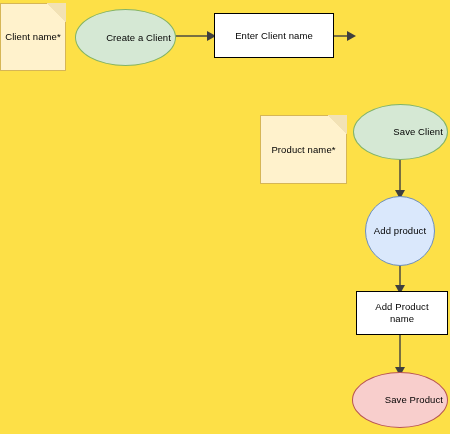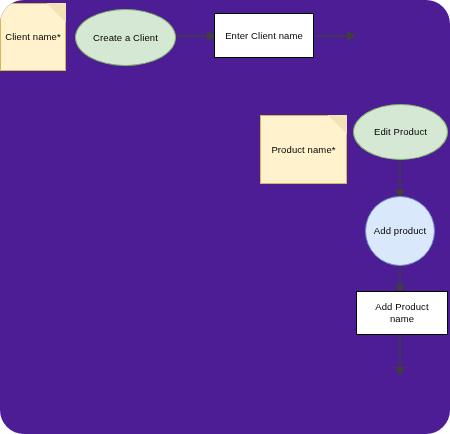--- a/index.html
+++ b/index.html
@@ -4,24 +4,23 @@
 <style>
   html, body {
     margin: 0;
     padding: 0;
     background: #ffffff;
   }
   #canvas {
     position: relative;
     width: 450px;
     height: 434px;
-    background: #4c1d95;
+    background: #fde047;
     overflow: hidden;
     font-family: "Liberation Sans", sans-serif;
-    border-radius: 24px;
   }
   .node {
     position: absolute;
     box-sizing: border-box;
     display: flex;
     align-items: center;
     justify-content: center;
     text-align: center;
     color: #000000;
     font-size: 9.5px;
@@ -32,20 +31,21 @@
     display: block;
     padding: 0 4px;
     white-space: pre-line;
   }
 
   
   .ellipse {
     border-radius: 50%;
     border-width: 1px;
     border-style: solid;
+    justify-content: flex-end;
   }
   .ellipse.green  { background: #d5e8d4; border-color: #82b366; }
   .ellipse.pink   { background: #f8cecc; border-color: #b85450; }
 
   
   .circle {
     border-radius: 50%;
     border: 1px solid #6c8ebf;
     background: #dae8fc;
   }
@@ -163,39 +163,42 @@
     <span class="fold-outer"></span>
     <span class="fold-tri"></span>
     <span class="fold-edge"></span>
     <span class="label">Client name*</span>
   </div>
 
   <div class="node ellipse green" style="left:75px; top:9px; width:101px; height:57px;">
     <span class="label">Create a Client</span>
   </div>
 
-  <div class="node rect" style="left:214px; top:13px; width:100px; height:45px;text-align:right;">
+  <div class="node rect" style="left:214px; top:13px; width:120px; height:45px;text-align:right;">
     <span class="label">Enter Client name</span>
   </div>
 
 
   <div class="node note" style="left:260px; top:115px; width:87px; height:69px;">
     <span class="fold-outer"></span>
     <span class="fold-tri"></span>
     <span class="fold-edge"></span>
     <span class="label">Product name*</span>
   </div>
 
   <div class="node ellipse green" style="left:353px; top:104px; width:95px; height:56px;">
-    <span class="label">Edit Product</span>
+    <span class="label">Save Client</span>
   </div>
 
   <div class="node circle" style="left:365px; top:196px; width:70px; height:70px;">
     <span class="label">Add product</span>
   </div>
 
   <div class="node rect" style="left:356px; top:291px; width:92px; height:44px;">
     <span class="label">Add Product
 name</span>
   </div>
 
+  <div class="node ellipse pink" style="left:352px; top:372px; width:96px; height:56px;">
+    <span class="label">Save Product</span>
+  </div>
 
 </div>
 
 </body></html>

